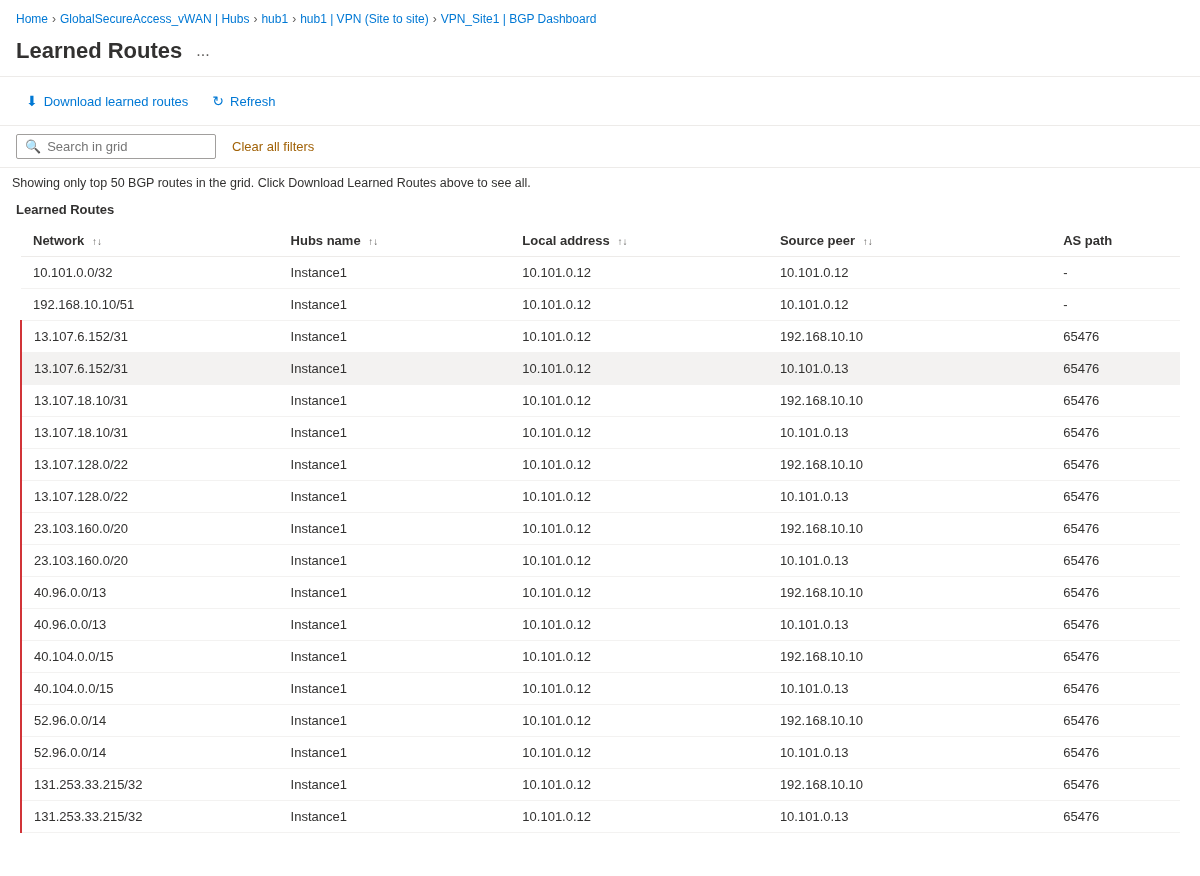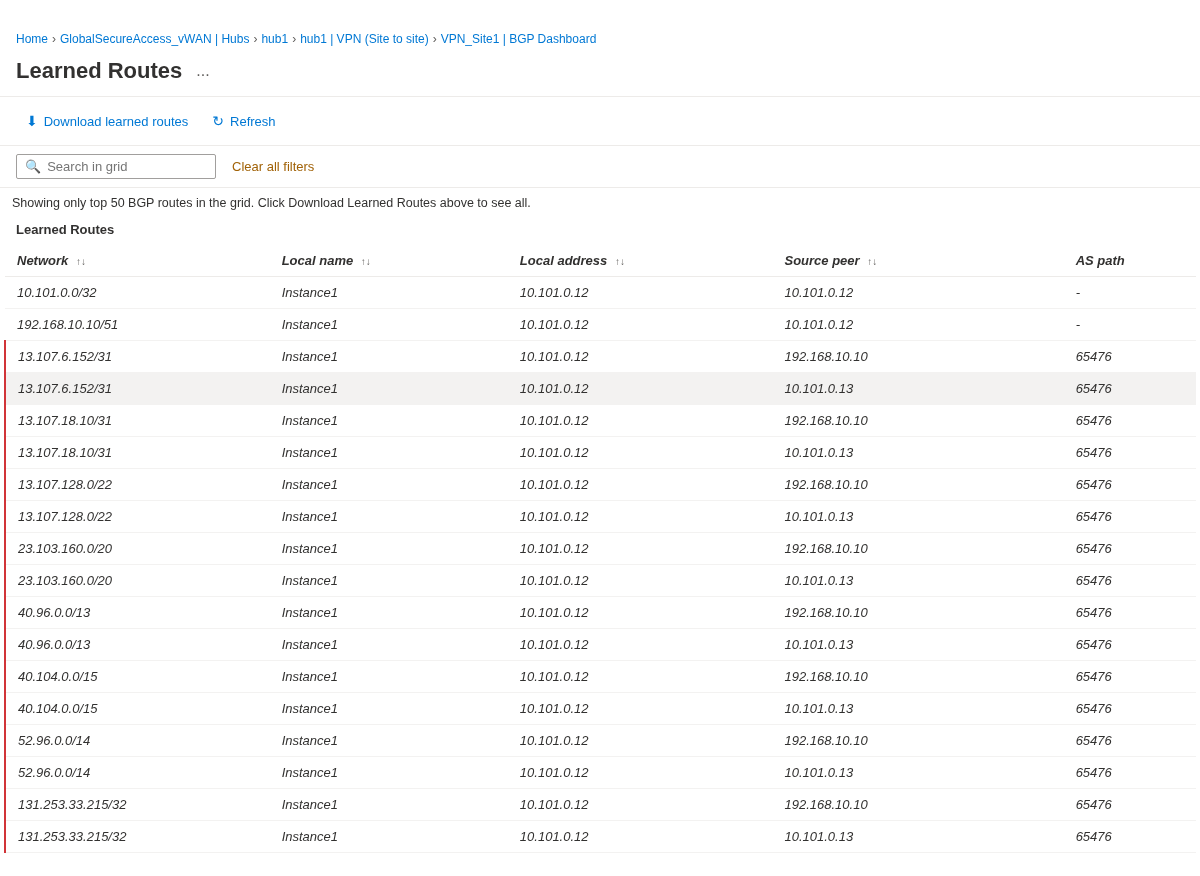--- a/index.html
+++ b/index.html
@@ -11,21 +11,20 @@
     }
 
     .breadcrumb {
       display: flex;
       align-items: center;
       gap: 4px;
       padding: 12px 16px 8px 16px;
       font-size: 12px;
       color: #0078d4;
       flex-wrap: wrap;
-      margin-top: 20px;
     }
     .breadcrumb span {
       color: #605e5c;
     }
     .breadcrumb a {
       color: #0078d4;
       text-decoration: none;
       cursor: pointer;
     }
 
@@ -114,23 +113,22 @@
     }
 
     .section-title {
       padding: 4px 16px 8px 16px;
       font-size: 13px;
       font-weight: 600;
       color: #323130;
     }
 
     .grid-container {
-      padding: 0 4px;
+      padding: 0 20px;
       overflow-x: auto;
-      font-style: italic;
     }
 
     table {
       width: 100%;
       border-collapse: collapse;
       font-size: 13px;
     }
 
     thead tr {
       border-bottom: 1px solid #edebe9;
@@ -218,21 +216,21 @@
 
 <div class="grid-container">
   <table>
     <thead>
       <tr>
         <th class="col-network">
           <span>Network</span>
           <span class="sort-icon">↑↓</span>
         </th>
         <th class="col-link">
-          <span>Local name</span>
+          <span>Hubs name</span>
           <span class="sort-icon">↑↓</span>
         </th>
         <th class="col-local">
           <span>Local address</span>
           <span class="sort-icon">↑↓</span>
         </th>
         <th class="col-source">
           <span>Source peer</span>
           <span class="sort-icon">↑↓</span>
         </th>

